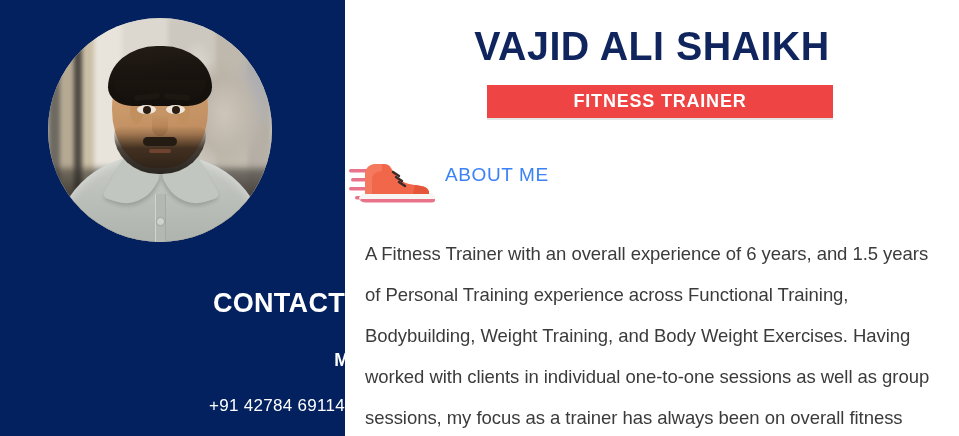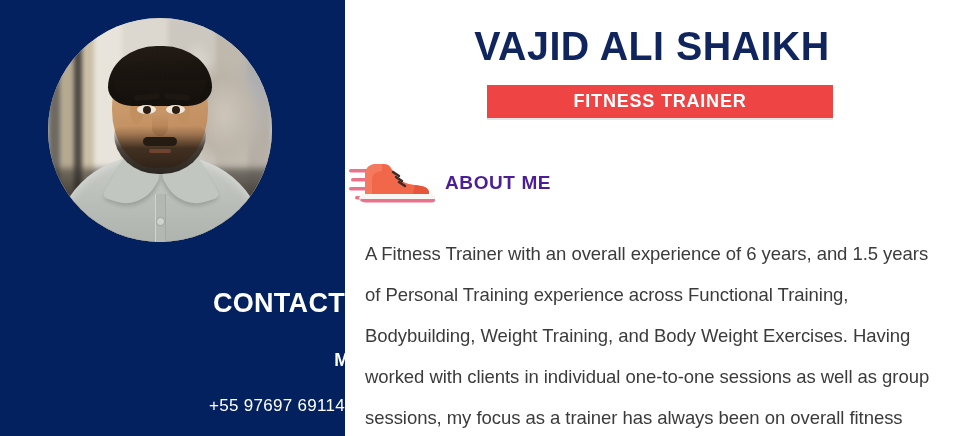--- a/index.html
+++ b/index.html
@@ -315,25 +315,25 @@
   .shoe-icon {
     position: absolute;
     left: 4px;
     top: 2px;
     width: 88px;
     height: 52px;
   }
   .section-title {
     position: absolute;
     left: 100px;
-    top: 22px;
+    top: 14px;
     font-size: 19px;
-    font-weight: 700;
+    font-weight: 400;
     letter-spacing: .6px;
-    color: #4c1d95;
+    color: #3b82f6;
   }
 
   .about-body {
     position: absolute;
     left: 20px;
     top: 214px;
     width: 570px;
     font-size: 18.5px;
     line-height: 41px;
     color: #3b3b3b;
@@ -369,21 +369,21 @@
       <div class="avatar-nose"></div>
       <div class="avatar-beard"></div>
       <div class="avatar-moustache"></div>
       <div class="avatar-mouth"></div>
     </div>
 
     <div class="sidebar-heading contact-title">CONTACT</div>
 
     <div class="sidebar-heading contact-sub">Mobile</div>
 
-    <div class="sidebar-heading contact-value">+55 97697 69114</div>
+    <div class="sidebar-heading contact-value">+91 42784 69114</div>
   </div>
 
   <div class="main">
 
     <div class="full-name">VAJID ALI SHAIKH</div>
 
     <div class="role-badge">
       <span class="role-badge-text">FITNESS TRAINER</span>
     </div>
 

